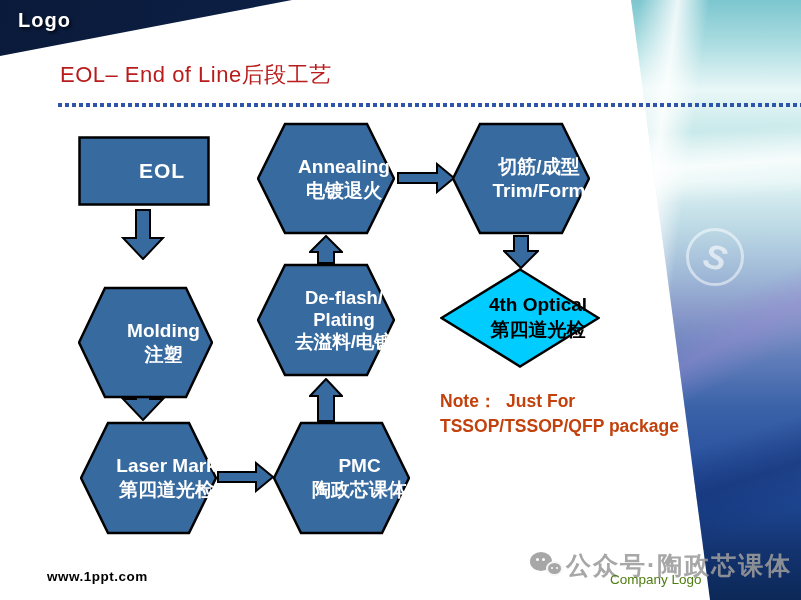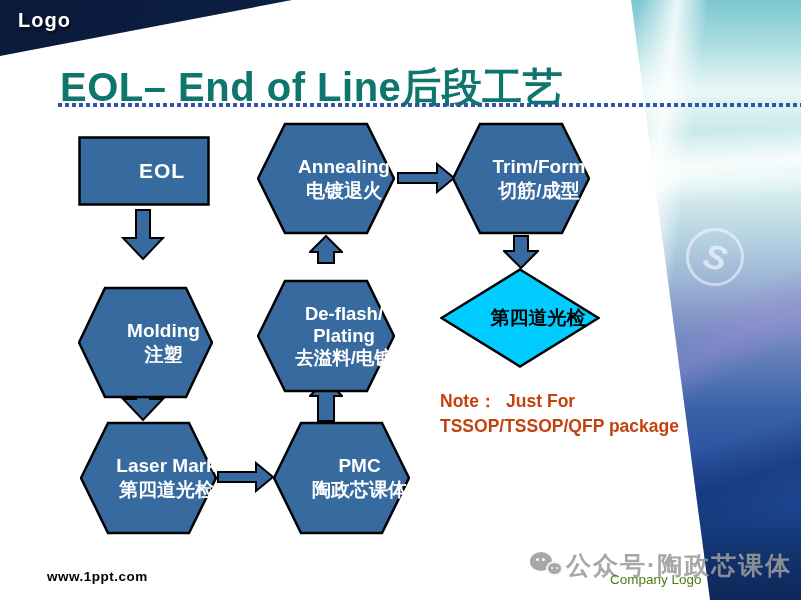--- a/index.html
+++ b/index.html
@@ -51,42 +51,42 @@
     clip-path: polygon(0 0, 292px 0, 0 56px);
     background: linear-gradient(105deg, #0a1a3a 0%, #0d2148 40%, #2a4b82 55%, #0a1a3a 72%);
   }
   .logo-text {
     left:18px; top:9px; color:#ffffff; font-size:20px; font-weight:bold;
     letter-spacing:1px; text-shadow:2px 2px 3px rgba(0,0,0,0.7); z-index:5;
   }
 
   
   .page-title {
-    left:60px; top:60px; font-size:40px; font-weight:bold; color:#0f766e;
+    left:60px; top:60px; font-size:22px; font-weight:normal; color:#b91c1c;
     letter-spacing:0.5px; white-space:nowrap; z-index:6;
   }
   .dotted-rule {
     left:58px; top:103px; width:743px; height:4px; z-index:6;
     background:repeating-linear-gradient(to right, #2e55a8 0 4px, rgba(0,0,0,0) 4px 7px);
   }
 
   
   .node { position:absolute; z-index:8; }
   .node svg { position:absolute; inset:0; width:100%; height:100%; }
   .node-text {
     position:absolute; inset:0; display:flex; flex-direction:column;
     align-items:center; justify-content:center; text-align:center;
     color:#ffffff; font-weight:bold; font-size:19px; line-height:1.25;
     white-space:nowrap; z-index:2;padding-left:36px;
   }
   .node-eol        { left:78px;  top:136px; width:132px; height:70px; }
   .node-annealing  { left:257px; top:122px; width:138px; height:113px; }
   .node-trimform   { left:452px; top:122px; width:138px; height:113px; }
   .node-molding    { left:78px;  top:262px; width:135px; height:113px;margin-top:24px; }
-  .node-deflash    { left:257px; top:268px; width:138px; height:136px; }
+  .node-deflash    { left:257px; top:252px; width:138px; height:136px; }
   .node-optical    { left:440px; top:268px; width:160px; height:100px; }
   .node-lasermark  { left:80px;  top:421px; width:137px; height:114px; }
   .node-pmc        { left:273px; top:421px; width:137px; height:114px; }
   .node-eol .node-text { font-size:21px; letter-spacing:1px; }
   .node-deflash .node-text { font-size:18.5px; line-height:1.2; }
   .node-optical .node-text { color:#000000; font-size:19px; line-height:1.3; }
 
   .arrow { position:absolute; z-index:7; }
 
   
@@ -159,22 +159,22 @@
       <span>Annealing</span>
       <span>电镀退火</span>
     </div>
   </div>
 
   <div class="node node-trimform">
     <svg viewBox="0 0 138 113">
       <polygon points="1,56.5 28,2 110,2 137,56.5 110,111 28,111" stroke="#000" stroke-width="2.5" fill="#376a9f"></polygon>
     </svg>
     <div class="node-text">
+      <span>切筋/成型</span>
       <span>Trim/Form</span>
-      <span>切筋/成型</span>
     </div>
   </div>
 
   <div class="node node-molding">
     <svg viewBox="0 0 135 113">
       <polygon points="1,56.5 27,2 108,2 134,56.5 108,111 27,111" stroke="#000" stroke-width="2.5" fill="#376a9f"></polygon>
     </svg>
     <div class="node-text">
       <span>Molding</span>
       <span>注塑</span>
@@ -190,20 +190,21 @@
       <span>Plating</span>
       <span>去溢料/电镀</span>
     </div>
   </div>
 
   <div class="node node-optical">
     <svg viewBox="0 0 160 100">
       <polygon points="80,1.5 158.5,50 80,98.5 1.5,50" stroke="#000" stroke-width="2.5" fill="#00ccff"></polygon>
     </svg>
     <div class="node-text">
+      <span>4th Optical</span>
       <span>第四道光检</span>
     </div>
   </div>
 
   <div class="node node-lasermark">
     <svg viewBox="0 0 137 114">
       <polygon points="1,57 28,2 109,2 136,57 109,112 28,112" stroke="#000" stroke-width="2.5" fill="#376a9f"></polygon>
     </svg>
     <div class="node-text">
       <span>Laser Mark</span>

